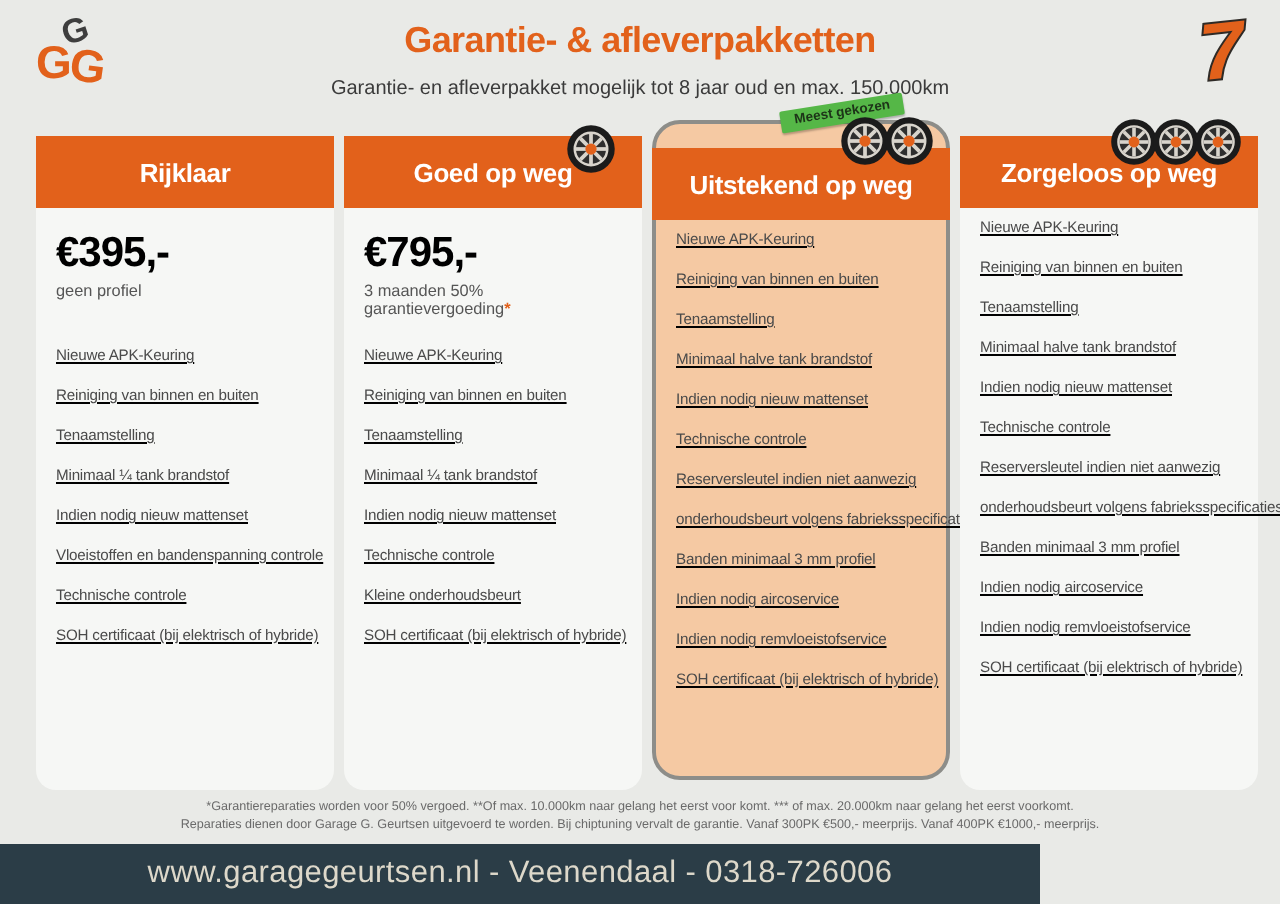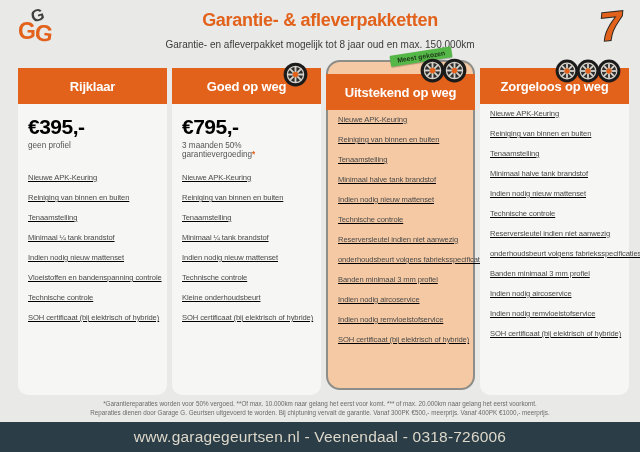--- a/index.html
+++ b/index.html
@@ -51,21 +51,21 @@
   .c3 .wheels { top:-4px; right:6px; }
   .c4 .wheels { top:-9px; right:8px; }
   .wheel { display:block; margin-left:-3px; }
   .badge { position:absolute; top:-11px; left:62px; background:#55b747; color:#1d3318;
            font-size:6.8px; font-weight:bold; padding:2px 7px; transform:rotate(-9deg);
            border-radius:1px; box-shadow:0 1px 1px rgba(0,0,0,.25); white-space:nowrap; }
 
   
   .footnotes { position:absolute; top:400px; left:0; width:100%; text-align:center;
                font-size:6.3px; line-height:8.5px; color:#6a6a6a; }
-  .footer-bar { position:absolute; left:0; top:422px; width:640px; height:30px;
+  .footer-bar { position:absolute; left:0; top:422px; width:520px; height:30px;
                 background:#2b3d47; display:flex; align-items:center; justify-content:center; }
   .footer-text { color:#ddd8ca; font-size:15.5px; letter-spacing:0.2px; }
 </style>
 </head>
 <body>
 
 <div class="page">
 
   <div class="logo">
     <span class="g-top">G</span>

